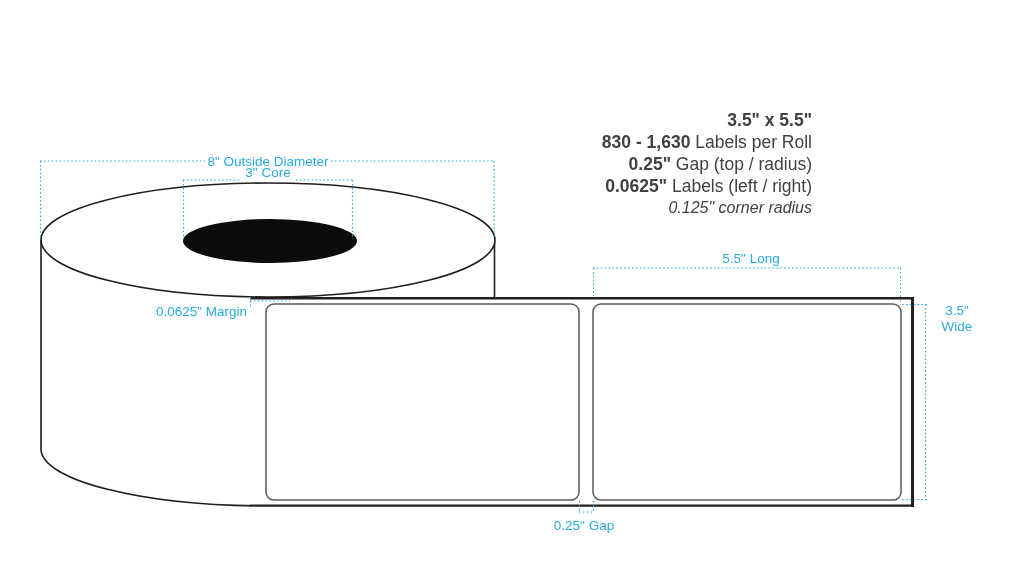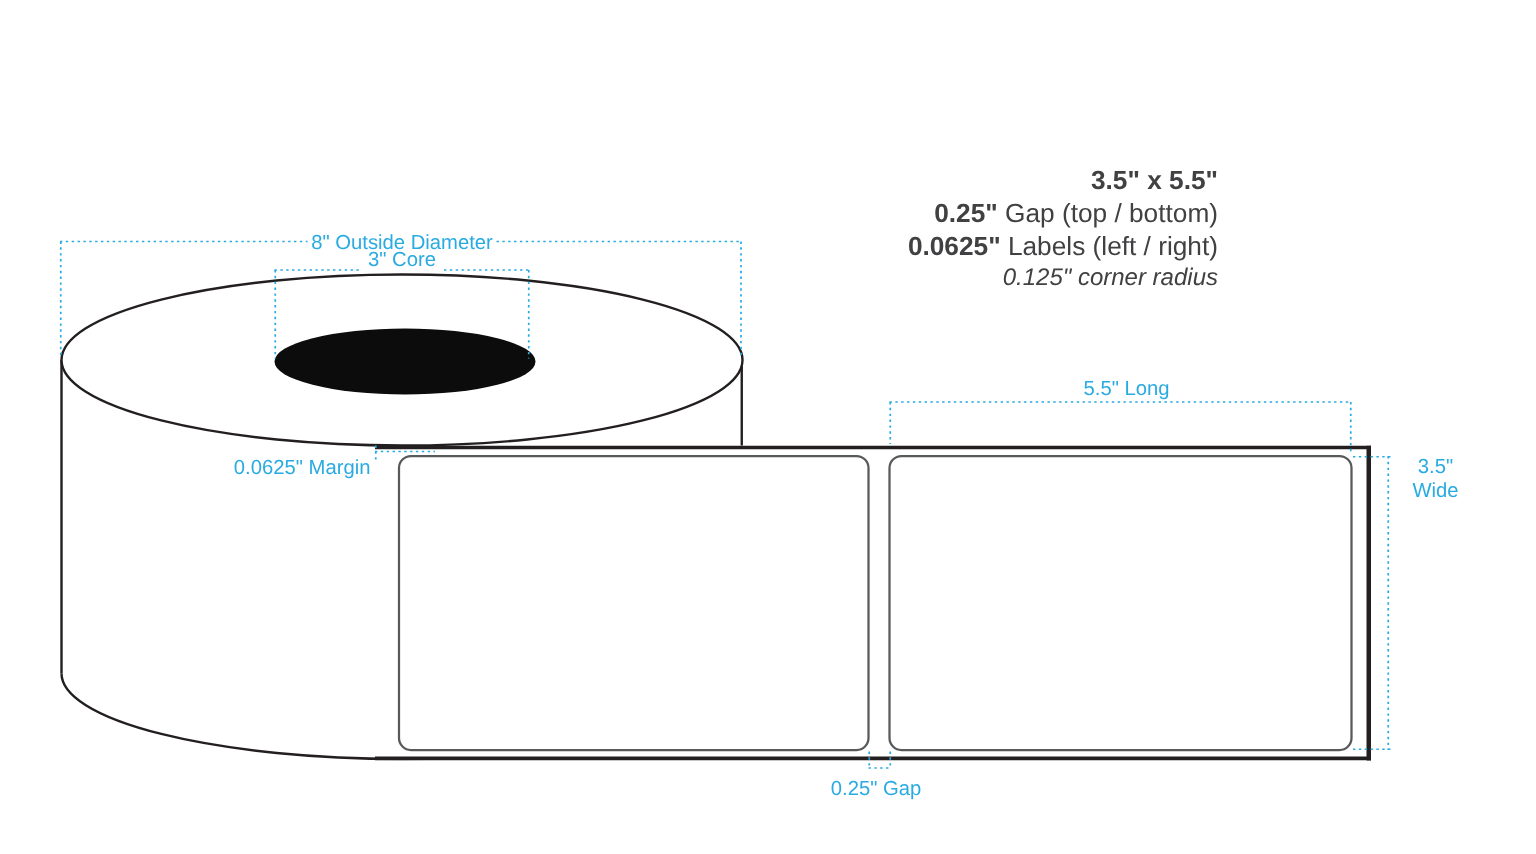--- a/index.html
+++ b/index.html
@@ -150,21 +150,24 @@
       <line x1="579" y1="512" x2="594" y2="512" class="dim-line"></line>
       <text x="584" y="530" text-anchor="middle" class="dim-text">0.25" Gap</text>
     </g>
   </svg>
 
   <div class="spec-block">
     <div class="spec-line">
       <span class="b">3.5" x 5.5"</span><span class="r"></span>
     </div>
     <div class="spec-line">
-      <span class="b">0.25"</span><span class="r"> Gap (top / bottom)</span>
+      <span class="b">830 - 1,630</span><span class="r"> Labels per Roll</span>
+    </div>
+    <div class="spec-line">
+      <span class="b">0.25"</span><span class="r"> Gap (top / radius)</span>
     </div>
     <div class="spec-line">
       <span class="b">0.0625"</span><span class="r"> Labels (left / right)</span>
     </div>
     <div class="spec-italic">0.125" corner radius</div>
   </div>
 
 </div>
 
 </body></html>

